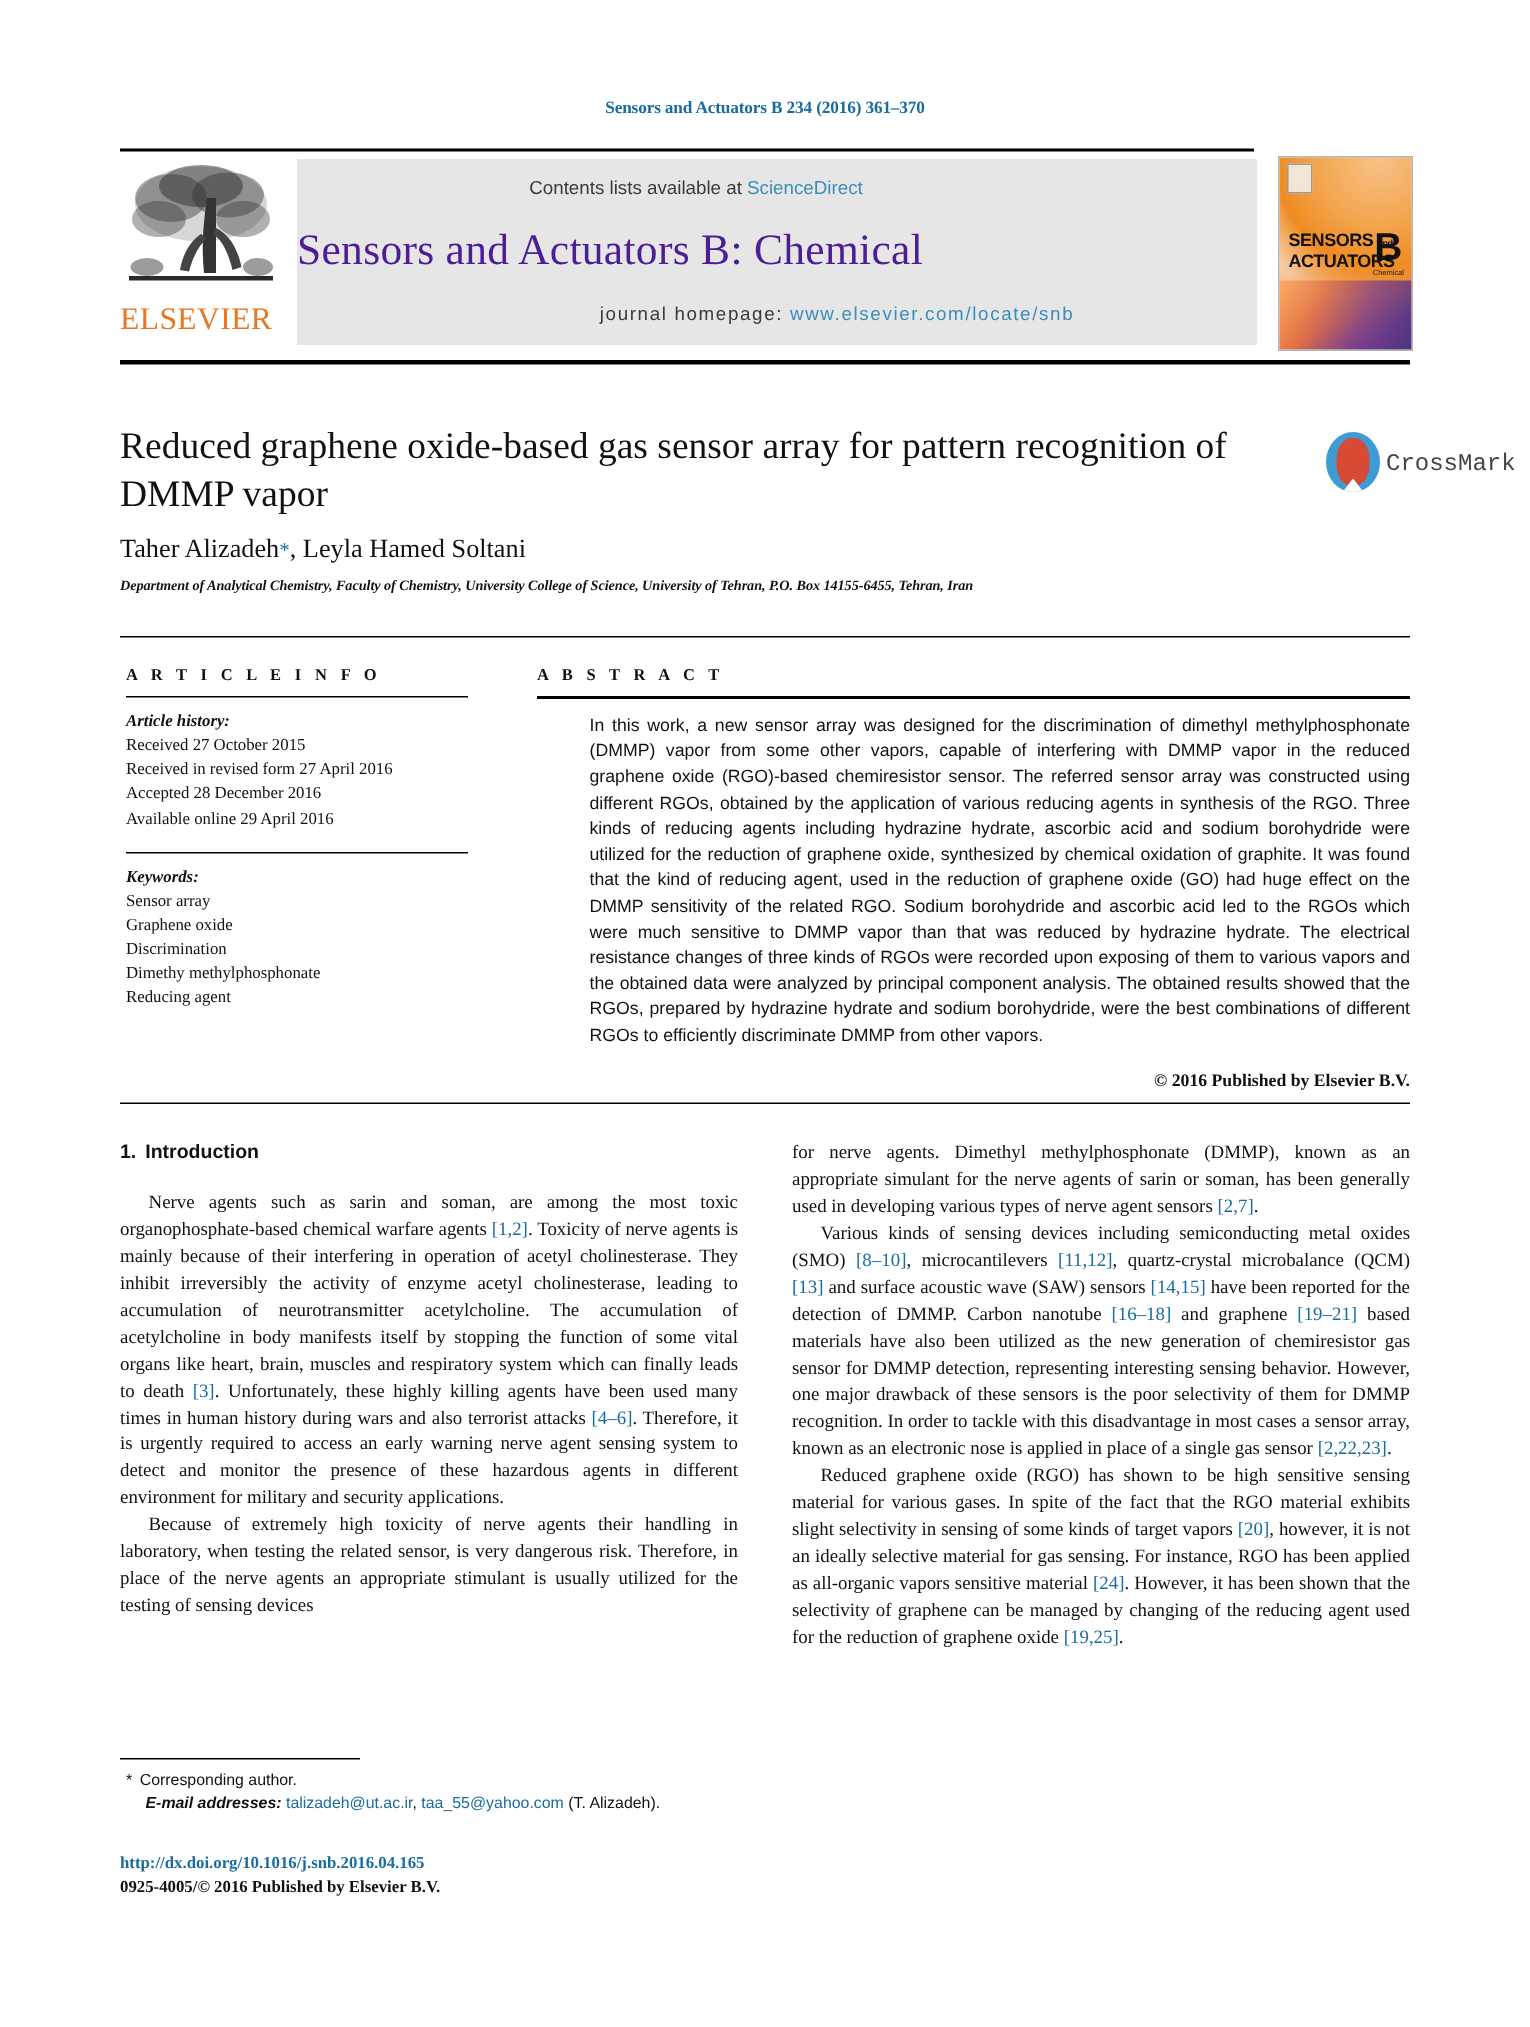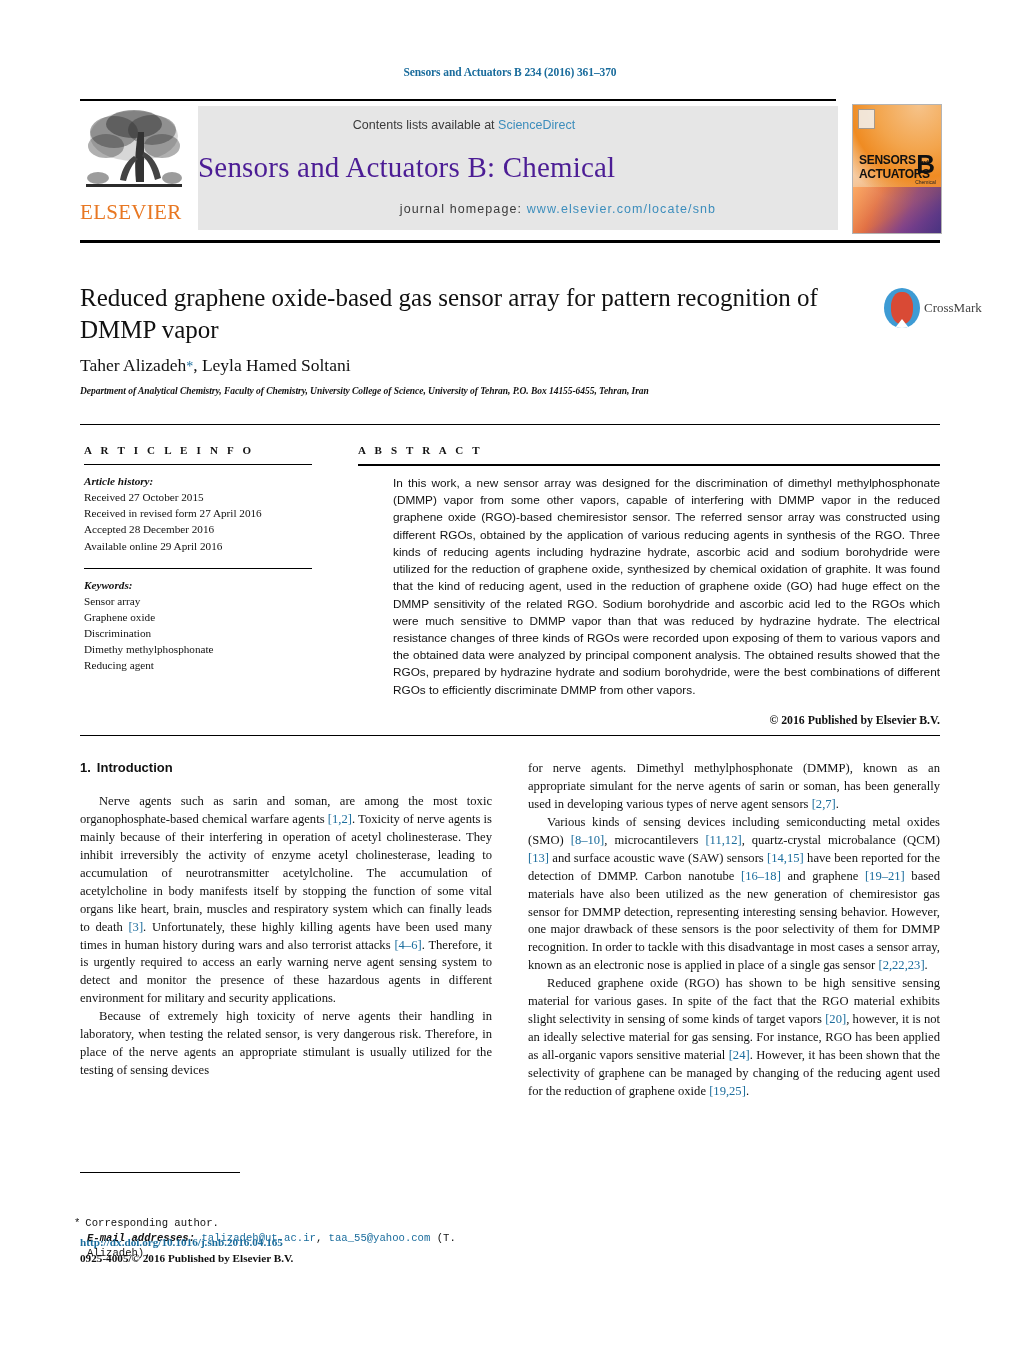--- a/index.html
+++ b/index.html
@@ -215,22 +215,22 @@
     position: absolute;
     left: 11px; bottom: 0px;
     width: 0; height: 0;
     border-left: 7px solid transparent;
     border-right: 7px solid transparent;
     border-bottom: 9px solid #ffffff;
   }
   .cm-label {
     position: absolute;
     left: 40px; top: 12px;
-    font-family: Liberation Serif, serif;
-    font-size: 13px;
+    font-family: Liberation Mono, monospace;
+    font-size: 16px;
     color: #444;
   }
 
   .authors {
     position: absolute;
     left: 80px; top: 355px;
     font-family: "Liberation Serif", serif;
     font-size: 17.5px;
     color: #111;
   }
@@ -357,27 +357,26 @@
 
   
   .foot-rule {
     position: absolute;
     left: 80px; top: 1172px;
     width: 160px; height: 1px;
     background: #000;
   }
   .foot-note {
     position: absolute;
-    left: 74px; top: 1180px;
+    left: 84px; top: 1180px;
     width: 430px;
-    font-family: Liberation Mono, monospace;
+    font-family: Liberation Sans, sans-serif;
     font-size: 10.6px;
     line-height: 1.42;
     color: #111;
-    margin-top: 36px;
   }
   .foot-note .star { margin-right: 5px; }
   .foot-note .em-label { font-style: italic; font-weight: bold; }
   .foot-note .mail { color: #1a6c9c; }
   .foot-indent { padding-left: 13px; }
 
   .doi-line {
     position: absolute;
     left: 80px; top: 1236px;
     font-family: "Liberation Serif", serif;

